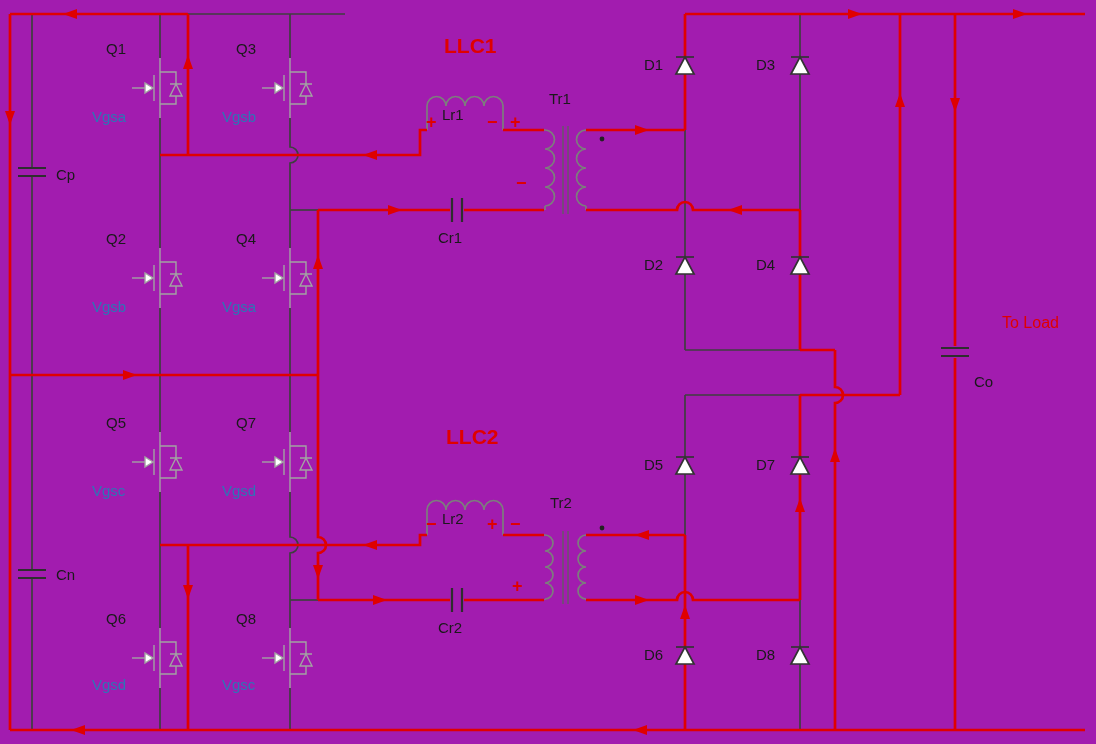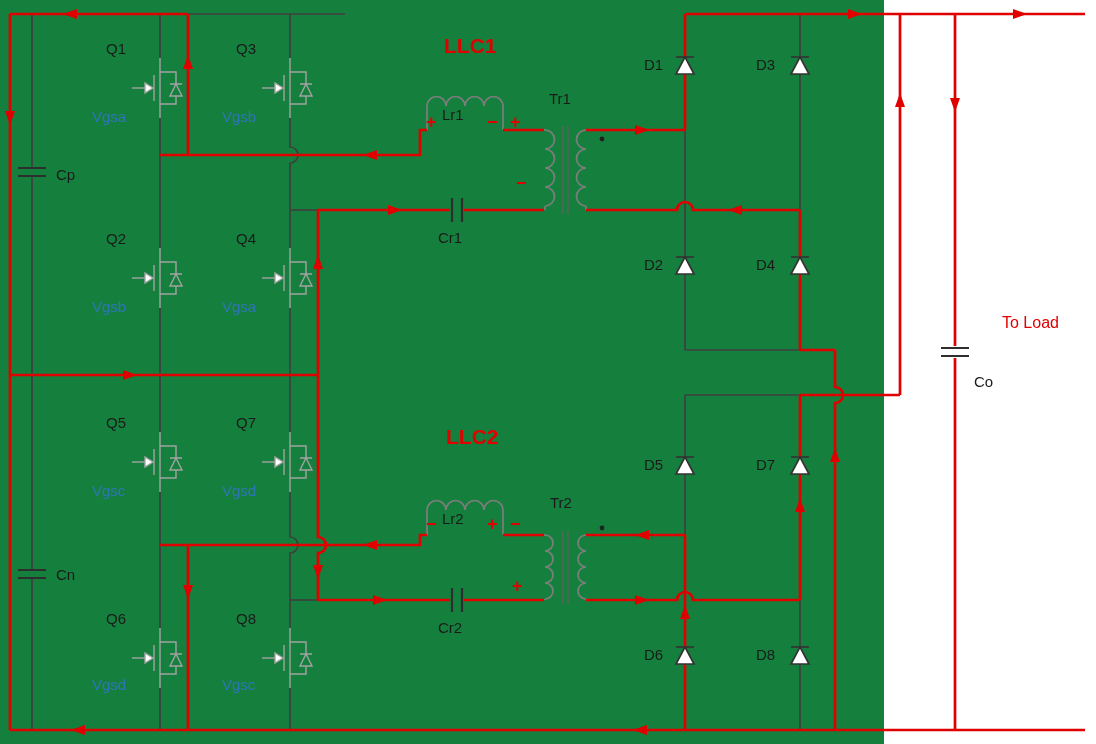--- a/index.html
+++ b/index.html
@@ -1,16 +1,16 @@
 <!DOCTYPE html>
 <html><head>
 <meta charset="utf-8">
 <style>
   html,body{margin:0;padding:0;background:#ffffff}
-  .stage{width:884px;height:744px;position:relative;font-family:"Liberation Sans",sans-serif;background:#15803d}
+  .stage{width:1096px;height:744px;position:relative;font-family:"Liberation Sans",sans-serif;background:#a21caf}
   svg{display:block}
   .w{stroke:#3f3f3f;stroke-width:1.7;fill:none}
   .coil{stroke:#7d7d7d;stroke-width:1.7;fill:none}
   .core{stroke:#606060;stroke-width:1.3;fill:none}
   .plate{stroke:#2e2e2e;stroke-width:2.2;fill:none}
   .g{stroke:#a3a3a3;stroke-width:1.4;fill:none}
   .gf{fill:#ffffff;stroke:#a3a3a3;stroke-width:1.4}
   .r{stroke:#e00000;stroke-width:2.7;fill:none}
   .arr{fill:#e00000;stroke:none}
   .dw{fill:#ffffff;stroke:#333333;stroke-width:1.7}

